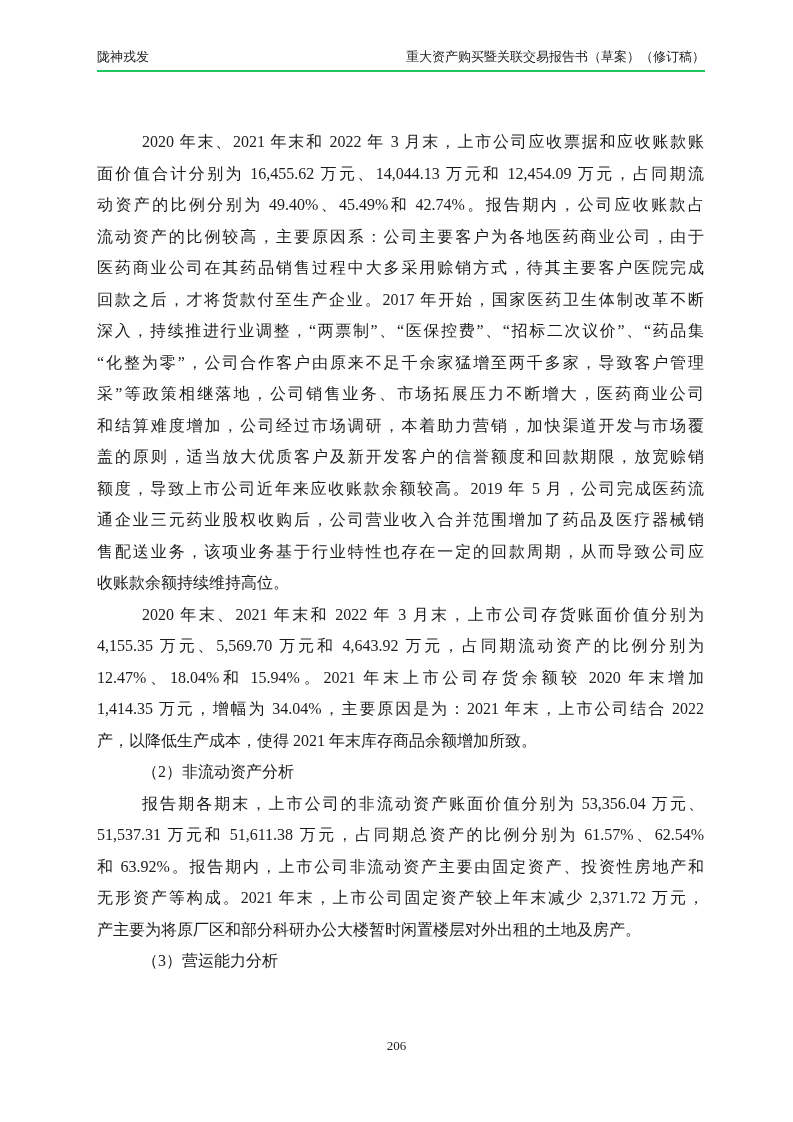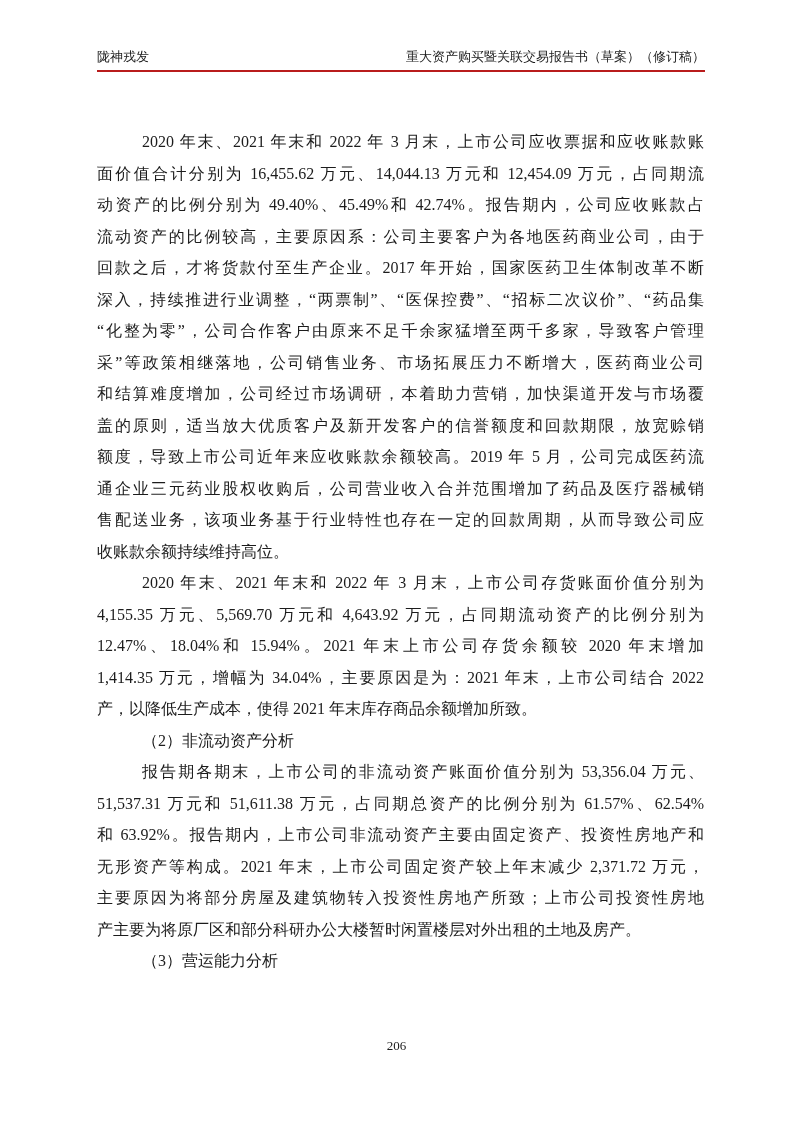--- a/index.html
+++ b/index.html
@@ -21,21 +21,21 @@
     position: absolute;
     left: 97px;
     top: 48px;
     width: 608px;
     display: flex;
     justify-content: space-between;
     align-items: flex-end;
     font-size: 13px;
     line-height: 18px;
     padding-bottom: 4px;
-    border-bottom: 2px solid #b91c1c;
+    border-bottom: 2px solid #22c55e;
   }
   .doc-body {
     position: absolute;
     left: 97px;
     top: 94px;
     width: 607px;
     font-size: 16px;
     line-height: 31.5px;
     margin-top: 32px;
   }
@@ -73,20 +73,21 @@
     <span>陇神戎发</span>
     <span>重大资产购买暨关联交易报告书（草案）（修订稿）</span>
   </div>
 
   <div class="doc-body">
       <div class="para body">
         <div class="line first">2020 年末、2021 年末和 2022 年 3 月末，上市公司应收票据和应收账款账</div>
         <div class="line">面价值合计分别为 16,455.62 万元、14,044.13 万元和 12,454.09 万元，占同期流</div>
         <div class="line">动资产的比例分别为 49.40%、45.49%和 42.74%。报告期内，公司应收账款占</div>
         <div class="line">流动资产的比例较高，主要原因系：公司主要客户为各地医药商业公司，由于</div>
+        <div class="line">医药商业公司在其药品销售过程中大多采用赊销方式，待其主要客户医院完成</div>
         <div class="line">回款之后，才将货款付至生产企业。2017 年开始，国家医药卫生体制改革不断</div>
         <div class="line">深入，持续推进行业调整，“两票制”、“医保控费”、“招标二次议价”、“药品集</div>
         <div class="line">“化整为零”，公司合作客户由原来不足千余家猛增至两千多家，导致客户管理</div>
         <div class="line">采”等政策相继落地，公司销售业务、市场拓展压力不断增大，医药商业公司</div>
         <div class="line">和结算难度增加，公司经过市场调研，本着助力营销，加快渠道开发与市场覆</div>
         <div class="line">盖的原则，适当放大优质客户及新开发客户的信誉额度和回款期限，放宽赊销</div>
         <div class="line">额度，导致上市公司近年来应收账款余额较高。2019 年 5 月，公司完成医药流</div>
         <div class="line">通企业三元药业股权收购后，公司营业收入合并范围增加了药品及医疗器械销</div>
         <div class="line">售配送业务，该项业务基于行业特性也存在一定的回款周期，从而导致公司应</div>
         <div class="line last">收账款余额持续维持高位。</div>
@@ -99,21 +100,20 @@
         <div class="line last">产，以降低生产成本，使得 2021 年末库存商品余额增加所致。</div>
       </div>
       <div class="para heading">
         <div class="line first last">（2）非流动资产分析</div>
       </div>
       <div class="para body">
         <div class="line first">报告期各期末，上市公司的非流动资产账面价值分别为 53,356.04 万元、</div>
         <div class="line">51,537.31 万元和 51,611.38 万元，占同期总资产的比例分别为 61.57%、62.54%</div>
         <div class="line">和 63.92%。报告期内，上市公司非流动资产主要由固定资产、投资性房地产和</div>
         <div class="line">无形资产等构成。2021 年末，上市公司固定资产较上年末减少 2,371.72 万元，</div>
-        <div class="line">主要原因为将部分房屋及建筑物转入投资性房地产所致；上市公司投资性房地</div>
         <div class="line last">产主要为将原厂区和部分科研办公大楼暂时闲置楼层对外出租的土地及房产。</div>
       </div>
       <div class="para heading">
         <div class="line first last">（3）营运能力分析</div>
       </div>
     </div>
 
   <div class="footer">
     <span>206</span>
   </div>

